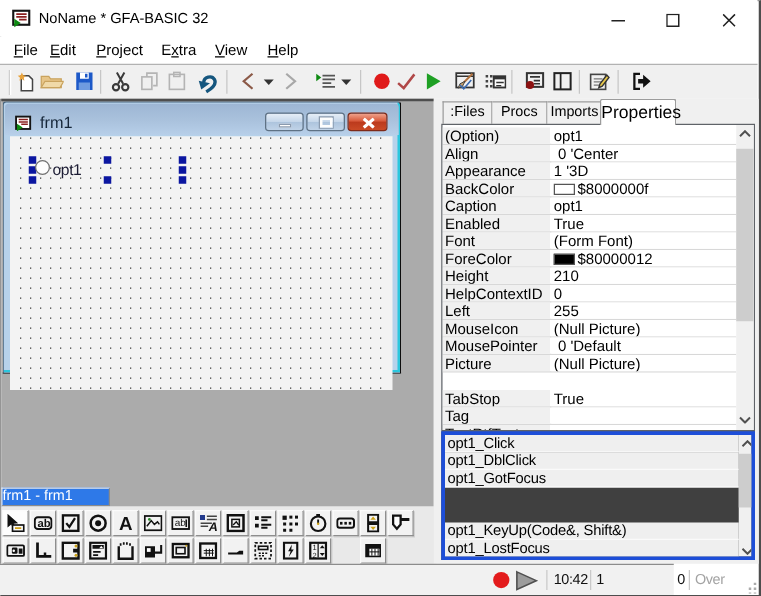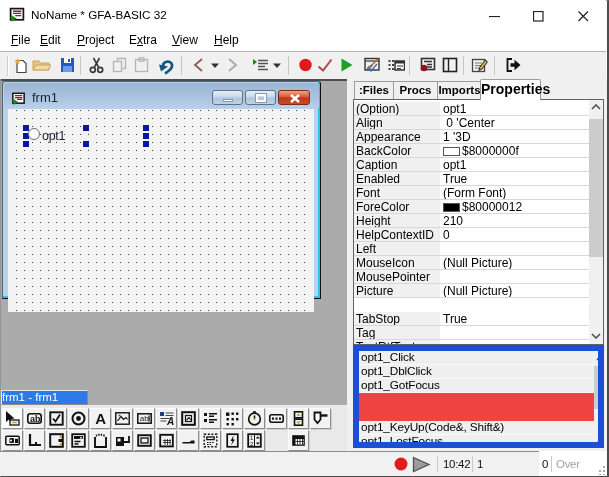--- a/index.html
+++ b/index.html
@@ -23,33 +23,33 @@
 #fclient{position:absolute;left:5px;top:27px;width:306px;height:203px;background:#f3f3f3;overflow:hidden;}
 .fbtn{position:absolute;top:7px;height:15px;border:1px solid #5f7285;border-radius:3px;background:linear-gradient(#e6eef7,#c6d7ea 48%,#adc4dd 52%,#c0d3e8);}
 .handle{position:absolute;width:6px;height:6px;background:#0b16a0;}
 
 #taskbtn{position:absolute;left:0px;top:309px;width:87px;height:15px;background:#2e79e8;border:1px solid #8a8a8a;border-top-color:#e8e8e8;border-left-color:#e8e8e8;color:#fff;font-size:11.5px;line-height:13px;overflow:hidden;white-space:nowrap;}
 
 #toolbox{position:absolute;left:0px;top:324px;width:348px;height:48px;background:#e9e9e9;}
 .tbcell{position:absolute;width:21px;height:21px;background:#f2f2f2;border:1px solid #8e8e8e;border-top-color:#fbfbfb;border-left-color:#fbfbfb;box-shadow:1px 1px 0 #d0d0d0;}
 .tbcell svg{position:absolute;left:2px;top:2px;}
 
-.tab{position:absolute;top:2px;height:19px;background:#f0f0f0;border-top:1px solid #9c9c9c;border-right:1px solid #9c9c9c;font-size:11.5px;color:#000;text-align:center;line-height:16px;font-weight:bold;}
+.tab{position:absolute;top:2px;height:19px;background:#f0f0f0;border-top:1px solid #9c9c9c;border-right:1px solid #9c9c9c;font-size:11.5px;color:#000;text-align:center;line-height:16px;}
 #tabactive{top:0px;height:21px;background:#fff;z-index:3;font-size:14px;border:1px solid #9c9c9c;border-bottom:none;border-radius:2px 2px 0 0;line-height:19px;}
 
 #grid{position:absolute;left:6px;top:20px;width:251px;height:246px;background:#fff;border:1px solid #5f6368;overflow:hidden;}
 .prow{position:absolute;left:0;width:235px;height:14px;border-bottom:1px solid #d8d8d8;font-size:12px;line-height:14px;color:#000;}
 .pname{position:absolute;left:0;top:0;width:86px;height:13px;background:#f0f0f0;padding-left:2px;overflow:hidden;}
 .pval{position:absolute;left:87px;top:0;width:148px;height:13px;background:#fff;padding-left:2px;overflow:hidden;}
 .swatch{display:inline-block;width:17px;height:9px;border:1px solid #555;vertical-align:-1px;margin-right:2px;}
 
 .sbar{position:absolute;width:14px;background:#f0f0f0;}
 .sthumb{position:absolute;left:0;width:14px;background:#cdcdcd;}
 
-#events{position:absolute;left:6px;top:266px;width:251px;height:103px;background:#ef4444;border:6px solid #1d4ed8;overflow:hidden;}
+#events{position:absolute;left:6px;top:266px;width:251px;height:103px;background:#404040;border:3px solid #1d4ed8;overflow:hidden;}
 .erow{position:absolute;left:0;width:235px;height:14px;border-bottom:1px solid #fafafa;background:#efefef;font-size:11.8px;letter-spacing:-0.15px;line-height:13px;color:#000;padding-left:2px;white-space:nowrap;}
 
 #statusbar{position:absolute;left:0;top:451px;width:539px;height:25px;background:#f1f1f1;border-top:1px solid #8c8c8c;}
 .ssep{position:absolute;top:4px;width:1px;height:16px;background:#c9c9c9;}
 .stxt{position:absolute;top:6px;font-size:11.5px;letter-spacing:-0.3px;color:#111;}
 </style></head>
 <body>
 <div id="app"></div>
 
 <div id="titlebar">
@@ -469,27 +469,29 @@
       <div class="prow" style="top:114px">
         <div class="pname">Height</div>
         <div class="pval">210</div>
       </div>
       <div class="prow" style="top:128px">
         <div class="pname">HelpContextID</div>
         <div class="pval">0</div>
       </div>
       <div class="prow" style="top:142px">
         <div class="pname">Left</div>
+        <div class="pval">255</div>
       </div>
       <div class="prow" style="top:156px">
         <div class="pname">MouseIcon</div>
         <div class="pval">(Null Picture)</div>
       </div>
       <div class="prow" style="top:170px">
         <div class="pname">MousePointer</div>
+        <div class="pval">&nbsp;0 'Default</div>
       </div>
       <div class="prow" style="top:184px">
         <div class="pname">Picture</div>
         <div class="pval">(Null Picture)</div>
       </div>
       <div class="prow" style="top:212px">
         <div class="pname">TabStop</div>
         <div class="pval">True</div>
       </div>
       <div class="prow" style="top:226px">

